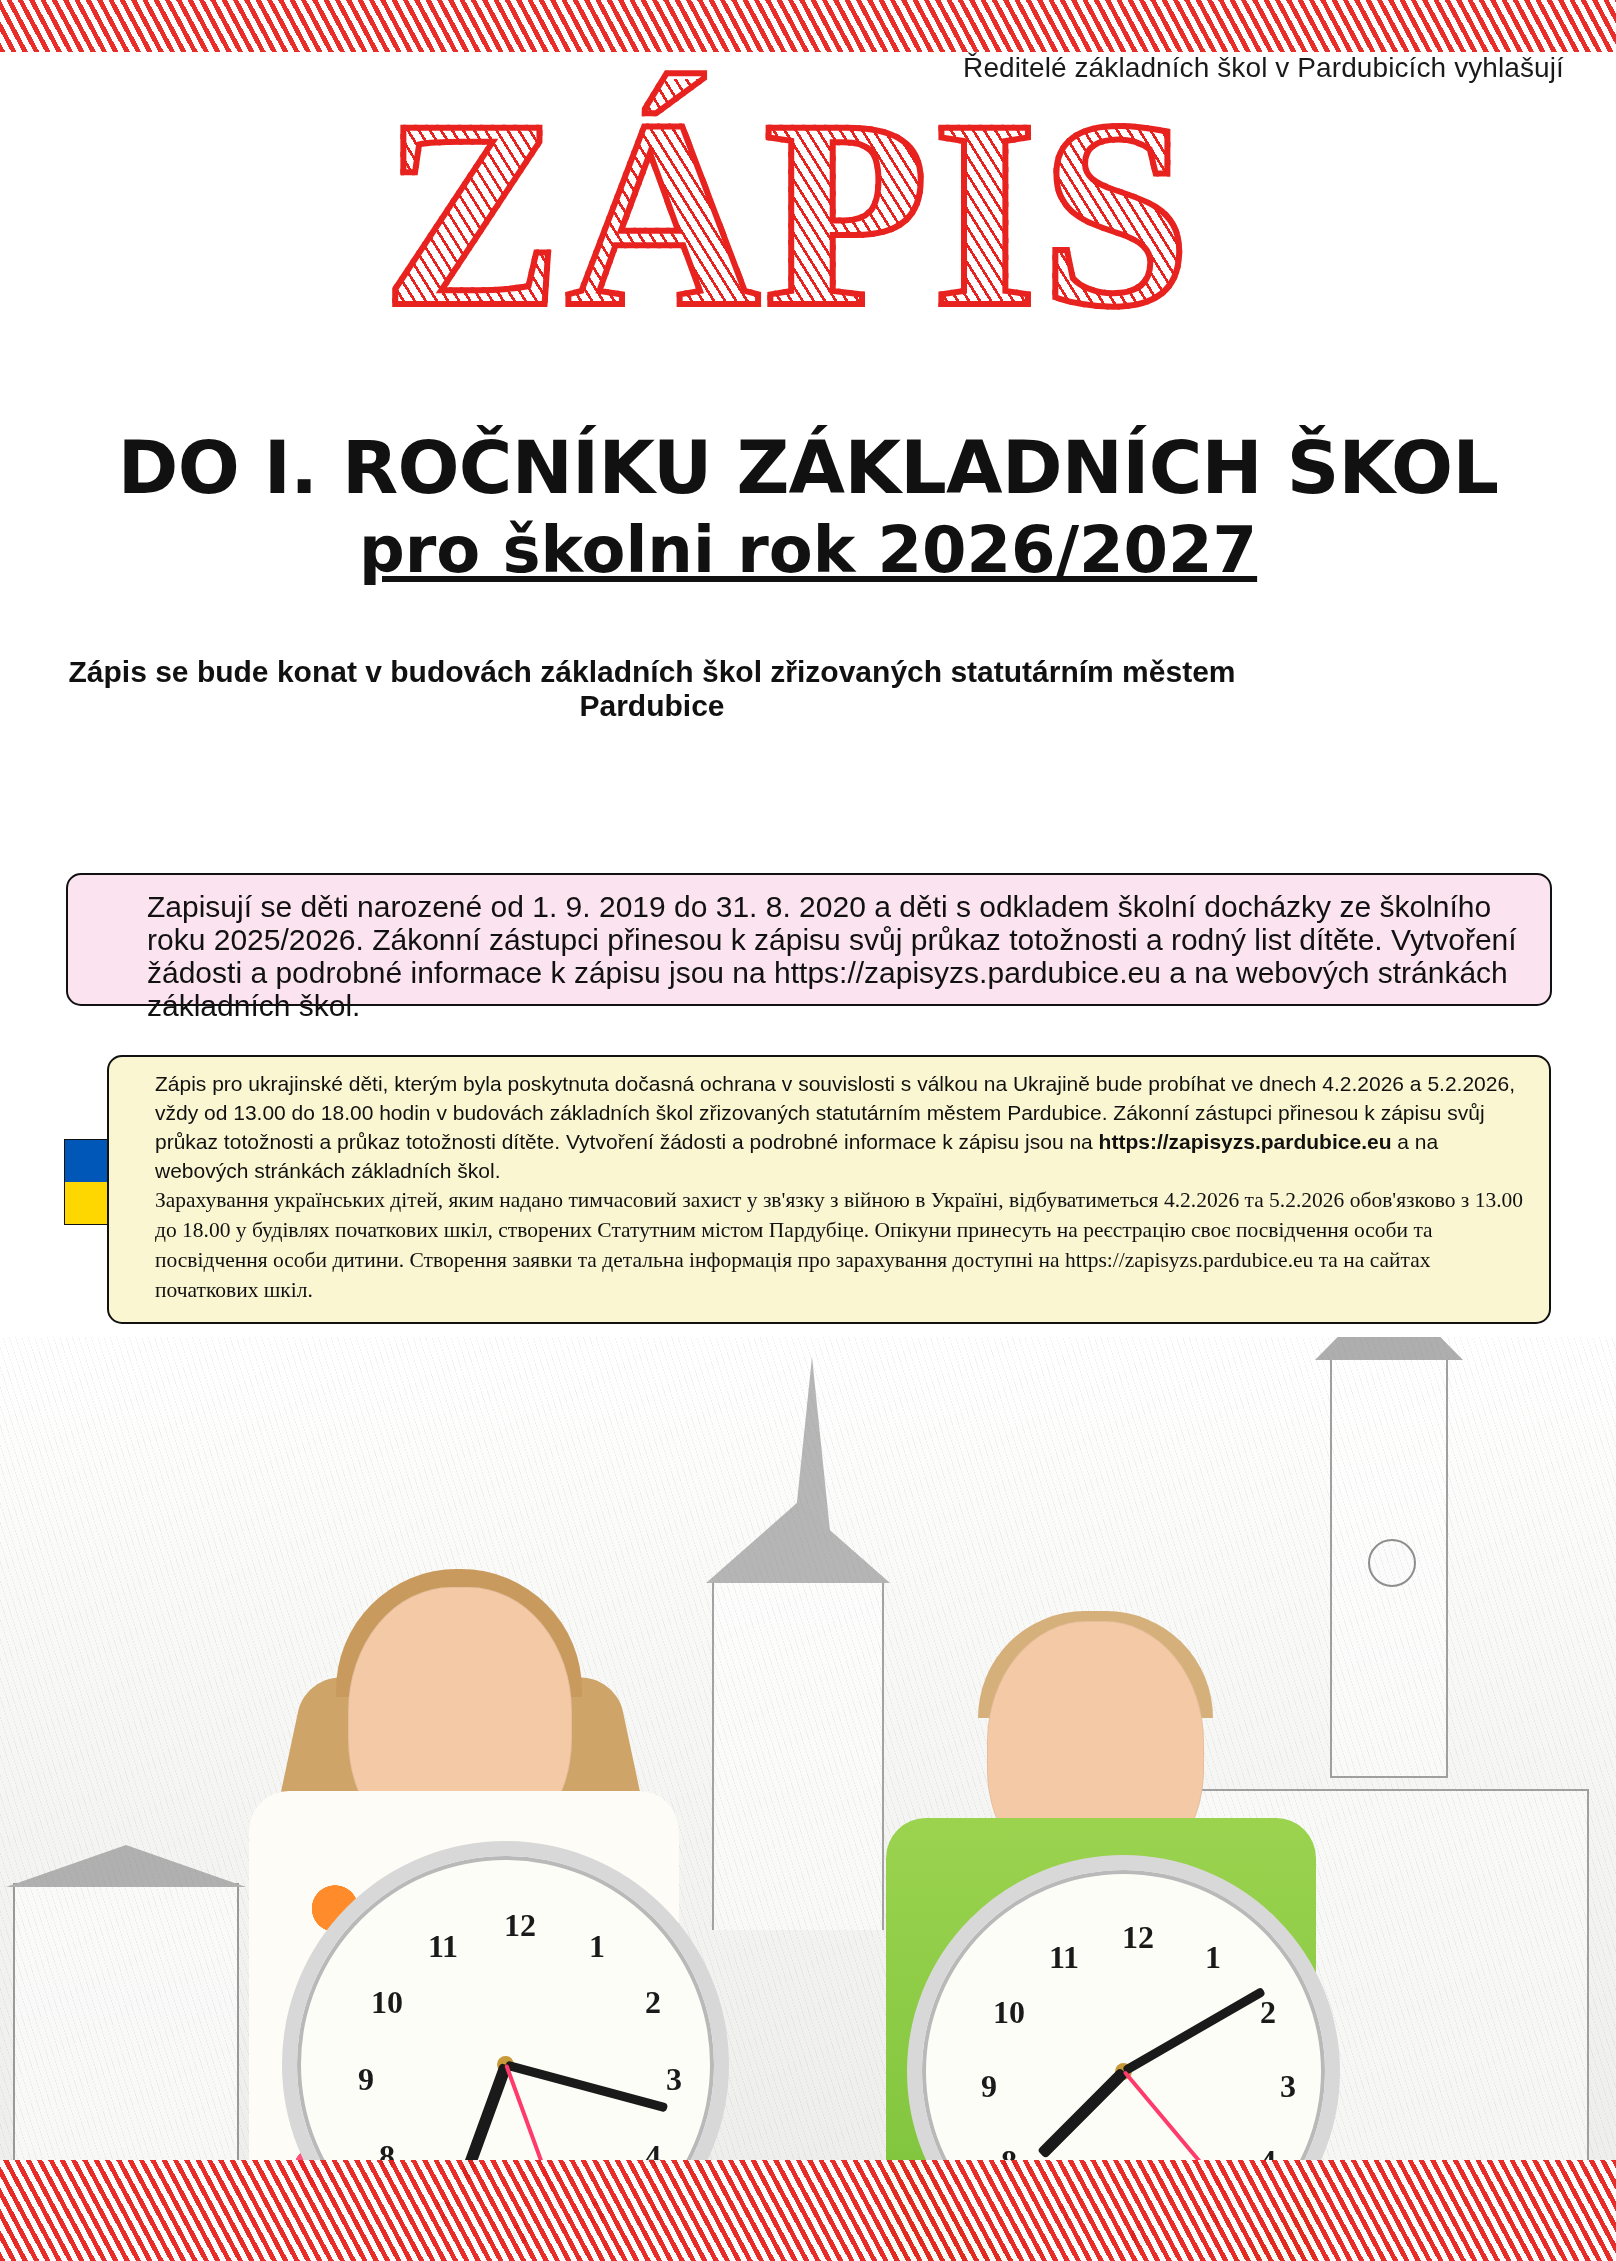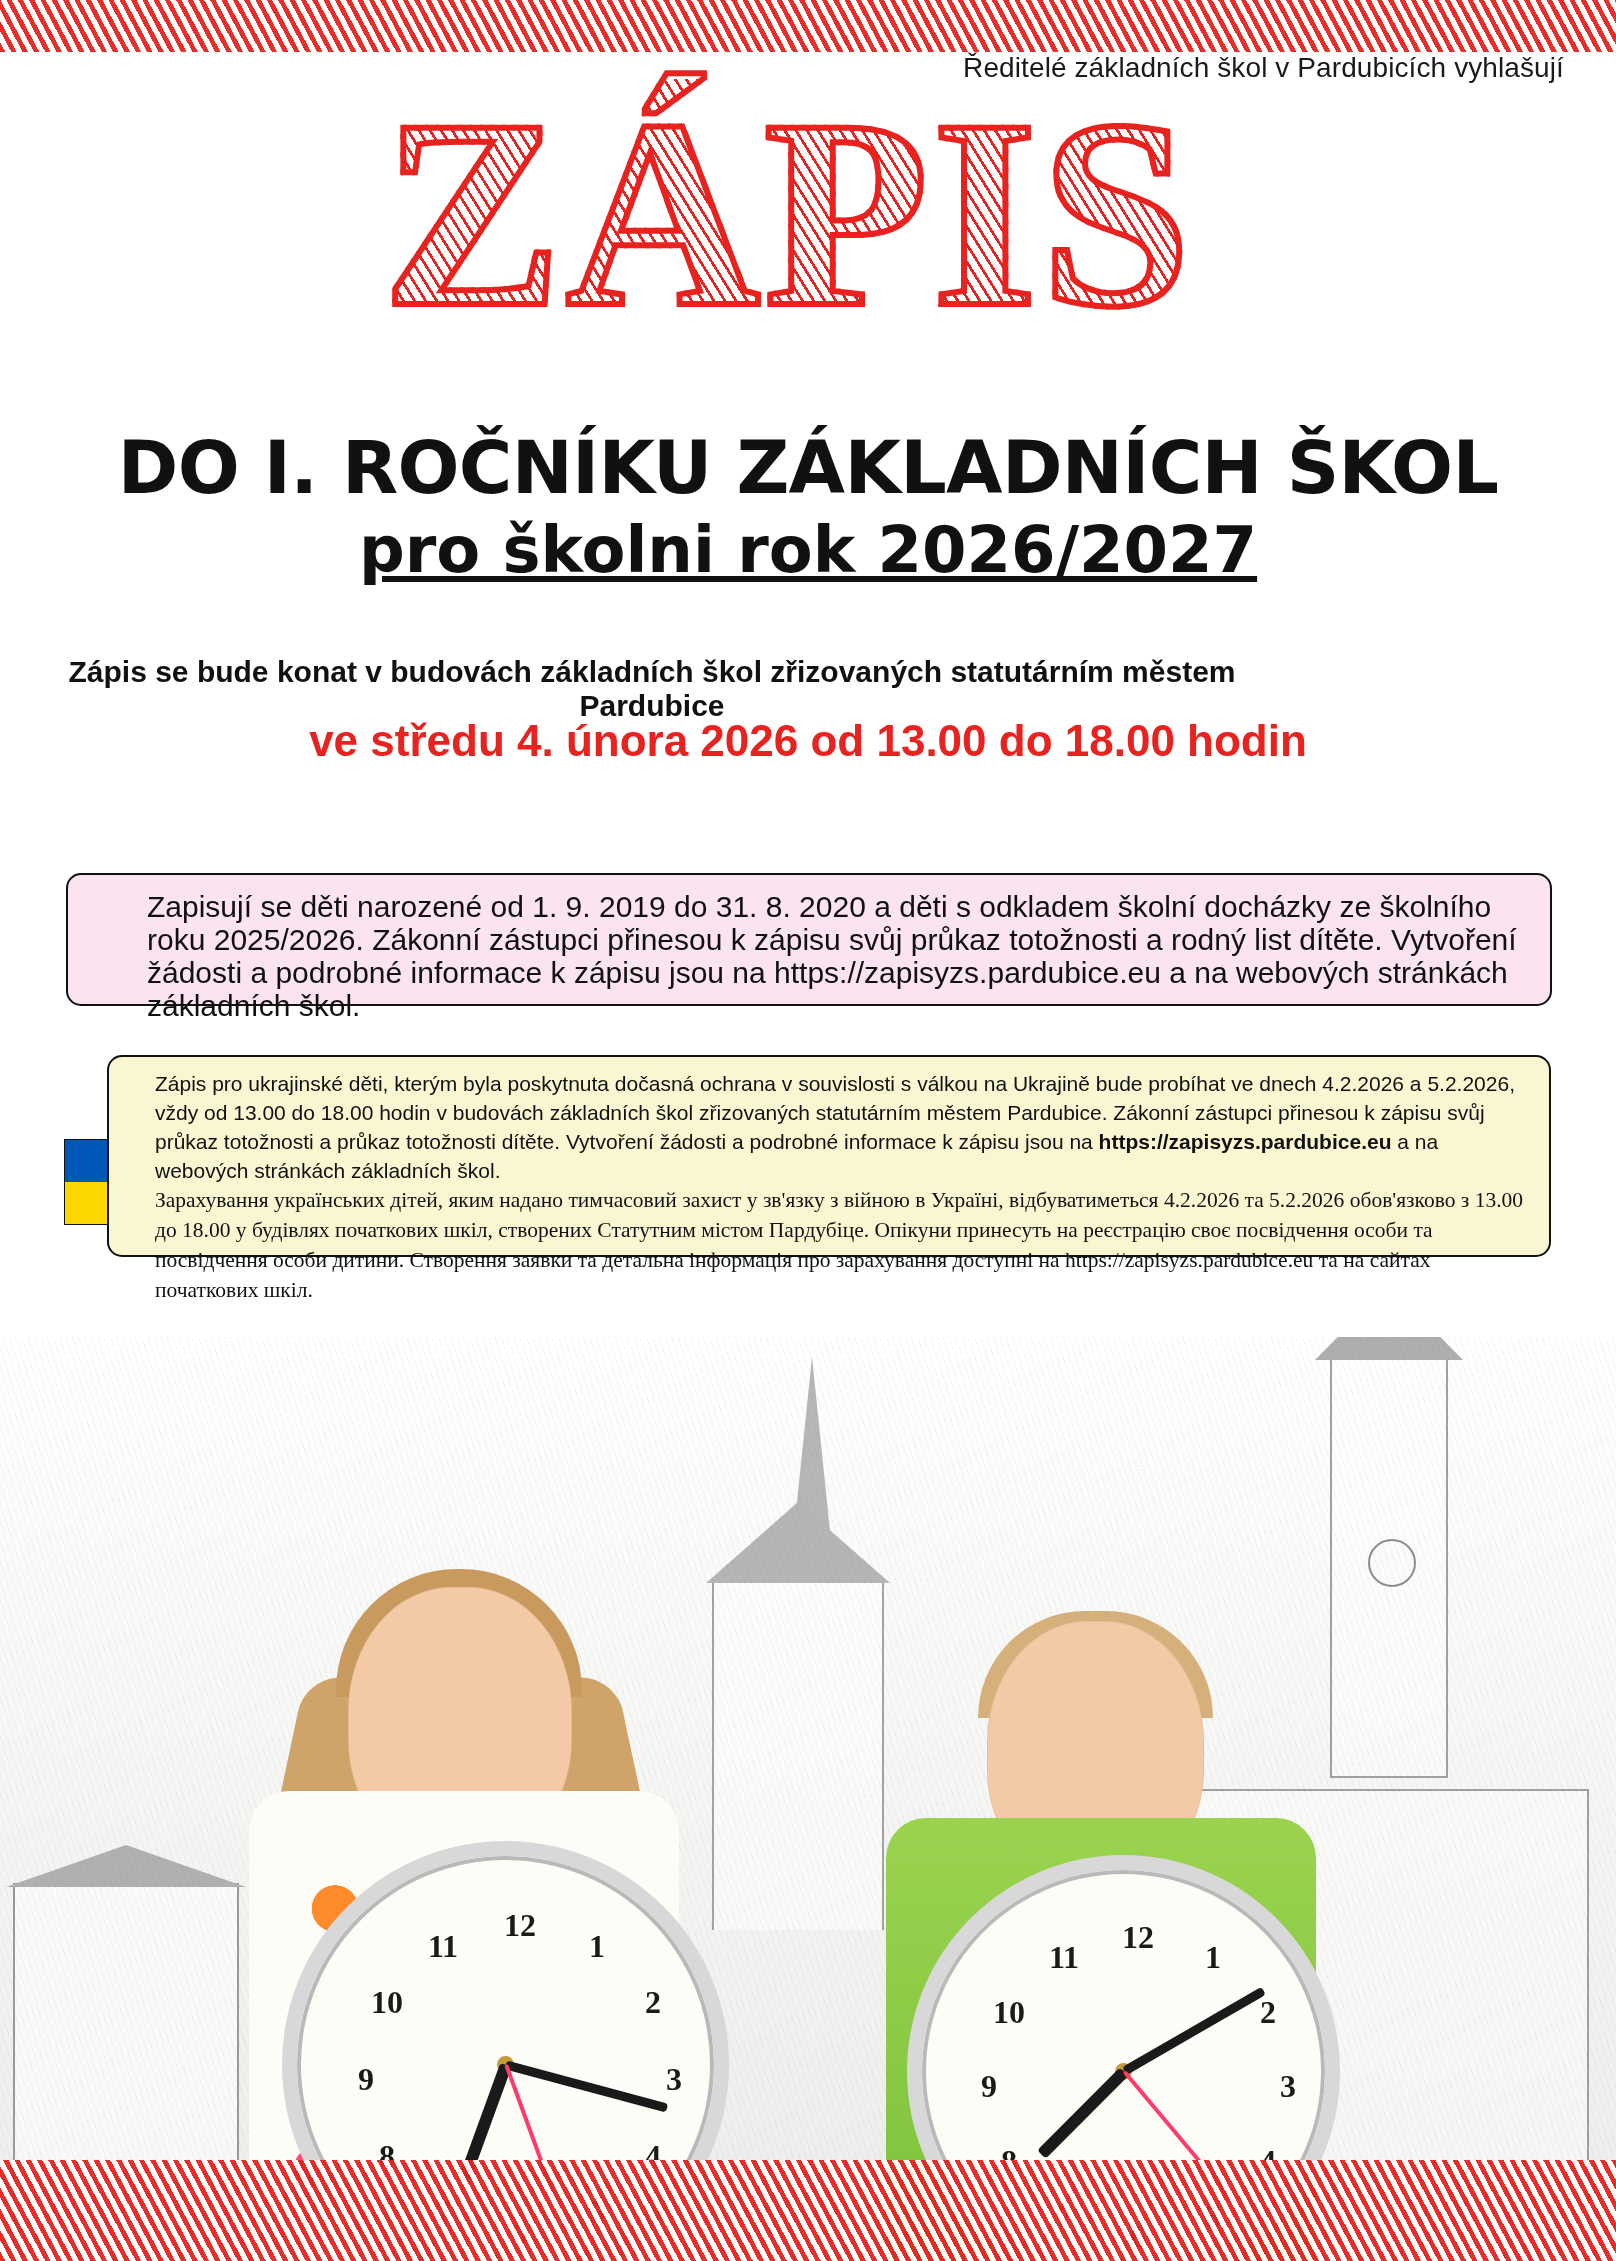--- a/index.html
+++ b/index.html
@@ -141,21 +141,21 @@
   }
   .box-cz .txt {
     font-size: 30px;
     line-height: 33px;
     color: #111111;
   }
   .box-ua {
     top: 1055px;
     left: 107px;
     width: 1444px;
-    height: 202px;
+    height: 269px;
     background: #fbf6d2;
     border-radius: 15px;
     padding: 12px 23px 6.7px 46px;
   }
   .box-ua .txt {
     font-size: 21px;
     line-height: 29px;
     color: #111111;
   }
   .box-ua .txt.ua {
@@ -381,21 +381,20 @@
 <div class="zapis-wrap">
   <span class="zapis">ZÁPIS</span>
 </div>
 
 <div class="line2">DO I. ROČNÍKU ZÁKLADNÍCH ŠKOL</div>
 <div class="line3">pro školni rok 2026/2027</div>
 
 <div class="subtitle">Zápis se bude konat v budovách základních škol zřizovaných statutárním městem Pardubice</div>
 
 <div class="datetime">
-  <div>ve středu 4. února 2026 od 13.00 do 18.00 hodin</div>
 </div>
 
 <div class="flag flag-cz">
   <div class="stripe-red"></div>
   <div class="tri"></div>
 </div>
 <div class="box box-cz">
   <div class="txt">Zapisují se děti narozené od 1. 9. 2019 do 31. 8. 2020 a děti s odkladem školní docházky ze školního roku 2025/2026. Zákonní zástupci přinesou k zápisu svůj průkaz totožnosti a rodný list dítěte. Vytvoření žádosti a podrobné informace k zápisu jsou na https://zapisyzs.pardubice.eu a na webových stránkách základních škol.</div>
 </div>
 

